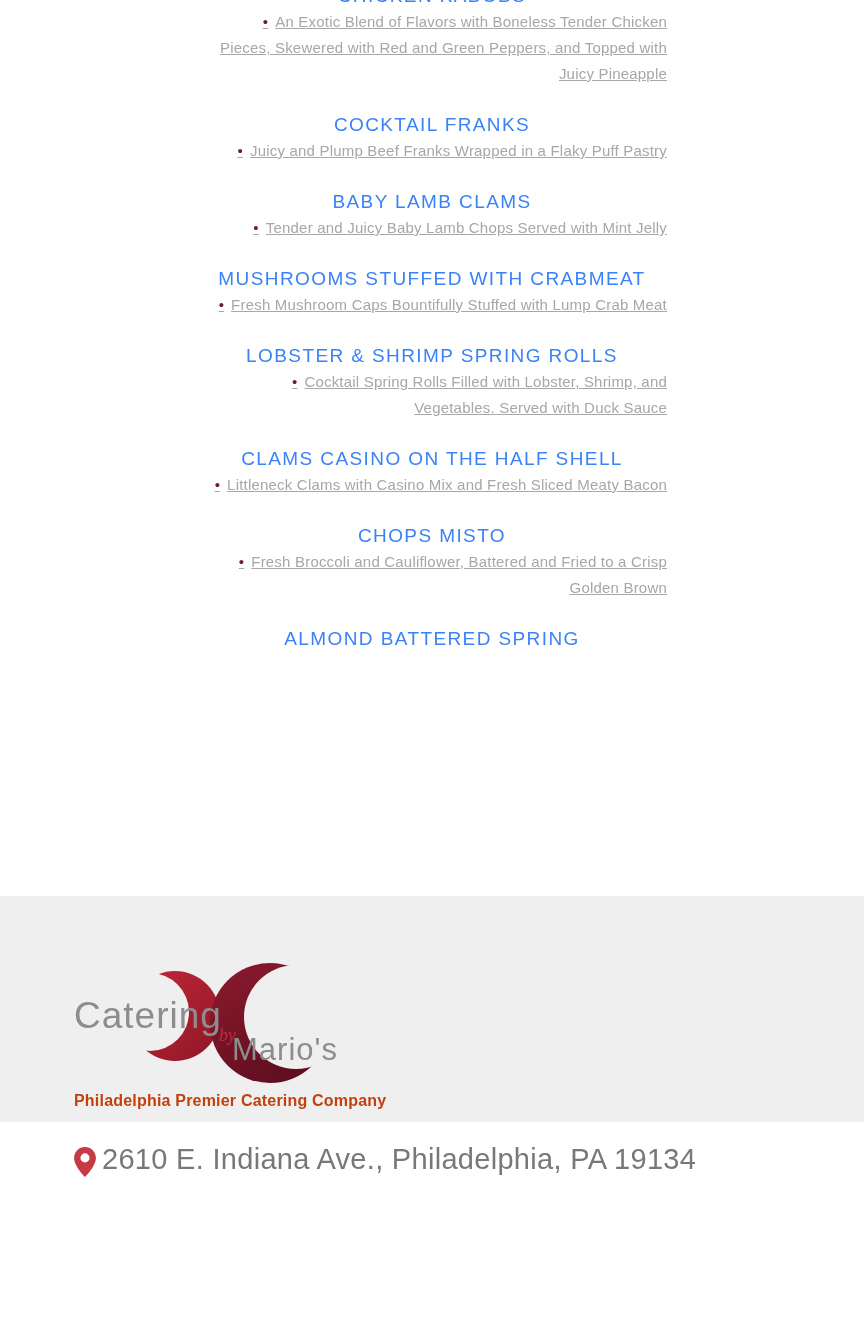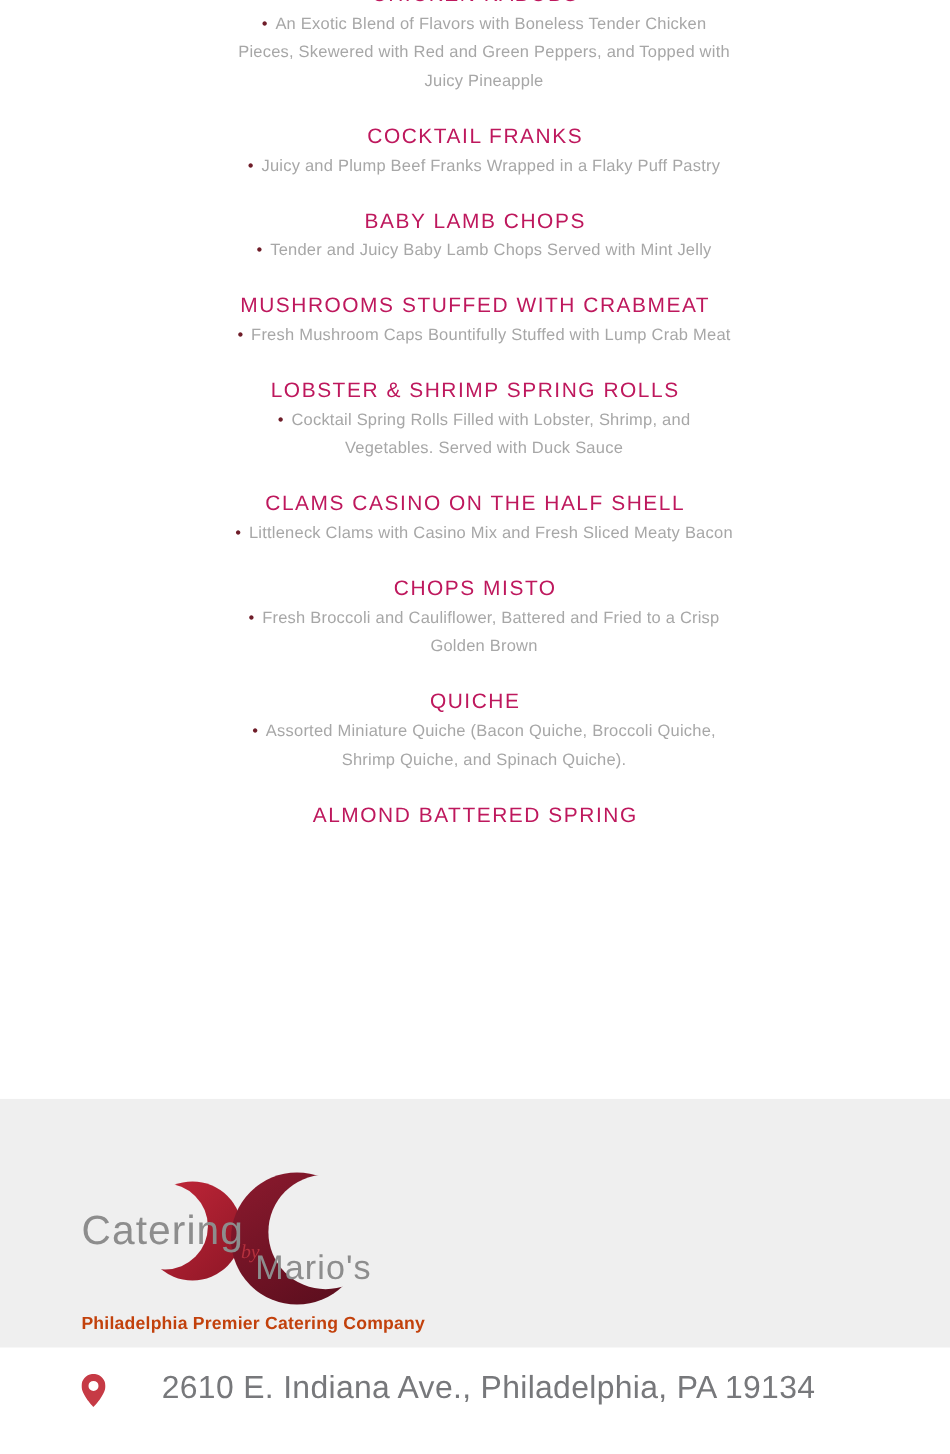--- a/index.html
+++ b/index.html
@@ -13,32 +13,33 @@
   .menu {
     width: 520px;
     margin: -17px auto 0;
   }
   .menu-item { margin-bottom: 25px; }
   .item-name {
     font-size: 19px;
     line-height: 26px;
     font-weight: 400;
     letter-spacing: 1.4px;
-    color: #be185d;
+    color: #3b82f6;
     text-align: center;
   }
   .item-desc {
     font-size: 15px;
     line-height: 26px;
     letter-spacing: 0.2px;
     color: #a7a7a7;
-    text-align: center;
+    text-align: right;
     padding-left: 16px;
     max-width: 470px;
     margin: 0 auto;
+    text-decoration: underline;
   }
   .bullet {
     color: #6f1d29;
     margin-right: 7px;
     font-size: 15px;
   }
   .footer {
     margin-top: 244px;
     background: #efefef;
     height: 226px;
@@ -47,23 +48,22 @@
   .logo-svg { display: block; }
   .tagline {
     font-size: 16px;
     font-weight: 700;
     letter-spacing: 0.2px;
     color: #c2410c;
     margin-top: 2px;
   }
   .address-row {
     display: flex;
-    align-items: center;
+    align-items: flex-end;
     margin-top: 31px;
-    gap: 45px;
   }
   .pin { margin-top: 3px; margin-right: 6px; flex: 0 0 auto; }
   .address-text {
     font-size: 29px;
     line-height: 36px;
     color: #77787b;
     letter-spacing: 0.3px;
   }
 </style>
 </head>
@@ -77,21 +77,21 @@
         <h2 class="item-name">CHICKEN KABOBS</h2>
         <p class="item-desc"><span class="bullet">•</span><span class="desc-text">An Exotic Blend of Flavors with Boneless Tender Chicken Pieces, Skewered with Red and Green Peppers, and Topped with Juicy Pineapple</span></p>
       </section>
 
       <section class="menu-item">
         <h2 class="item-name">COCKTAIL FRANKS</h2>
         <p class="item-desc"><span class="bullet">•</span><span class="desc-text">Juicy and Plump Beef Franks Wrapped in a Flaky Puff Pastry</span></p>
       </section>
 
       <section class="menu-item">
-        <h2 class="item-name">BABY LAMB CHOPS</h2>
+        <h2 class="item-name">BABY LAMB CLAMS</h2>
         <p class="item-desc"><span class="bullet">•</span><span class="desc-text">Tender and Juicy Baby Lamb Chops Served with Mint Jelly</span></p>
       </section>
 
       <section class="menu-item">
         <h2 class="item-name">MUSHROOMS STUFFED WITH CRABMEAT</h2>
         <p class="item-desc"><span class="bullet">•</span><span class="desc-text">Fresh Mushroom Caps Bountifully Stuffed with Lump Crab Meat</span></p>
       </section>
 
       <section class="menu-item">
         <h2 class="item-name">LOBSTER &amp; SHRIMP SPRING ROLLS</h2>
@@ -101,24 +101,20 @@
       <section class="menu-item">
         <h2 class="item-name">CLAMS CASINO ON THE HALF SHELL</h2>
         <p class="item-desc"><span class="bullet">•</span><span class="desc-text">Littleneck Clams with Casino Mix and Fresh Sliced Meaty Bacon</span></p>
       </section>
 
       <section class="menu-item">
         <h2 class="item-name">CHOPS MISTO</h2>
         <p class="item-desc"><span class="bullet">•</span><span class="desc-text">Fresh Broccoli and Cauliflower, Battered and Fried to a Crisp Golden Brown</span></p>
       </section>
 
-      <section class="menu-item">
-        <h2 class="item-name">QUICHE</h2>
-        <p class="item-desc"><span class="bullet">•</span><span class="desc-text">Assorted Miniature Quiche (Bacon Quiche, Broccoli Quiche, Shrimp Quiche, and Spinach Quiche).</span></p>
-      </section>
 
       <section class="menu-item">
         <h2 class="item-name">ALMOND BATTERED SPRING</h2>
       </section>
     </main>
 
   <footer class="footer">
     <svg class="logo-svg" width="300" height="128" viewBox="0 0 300 128">
       <defs>
         <linearGradient id="gRed" x1="0" y1="0" x2="1" y2="1">

